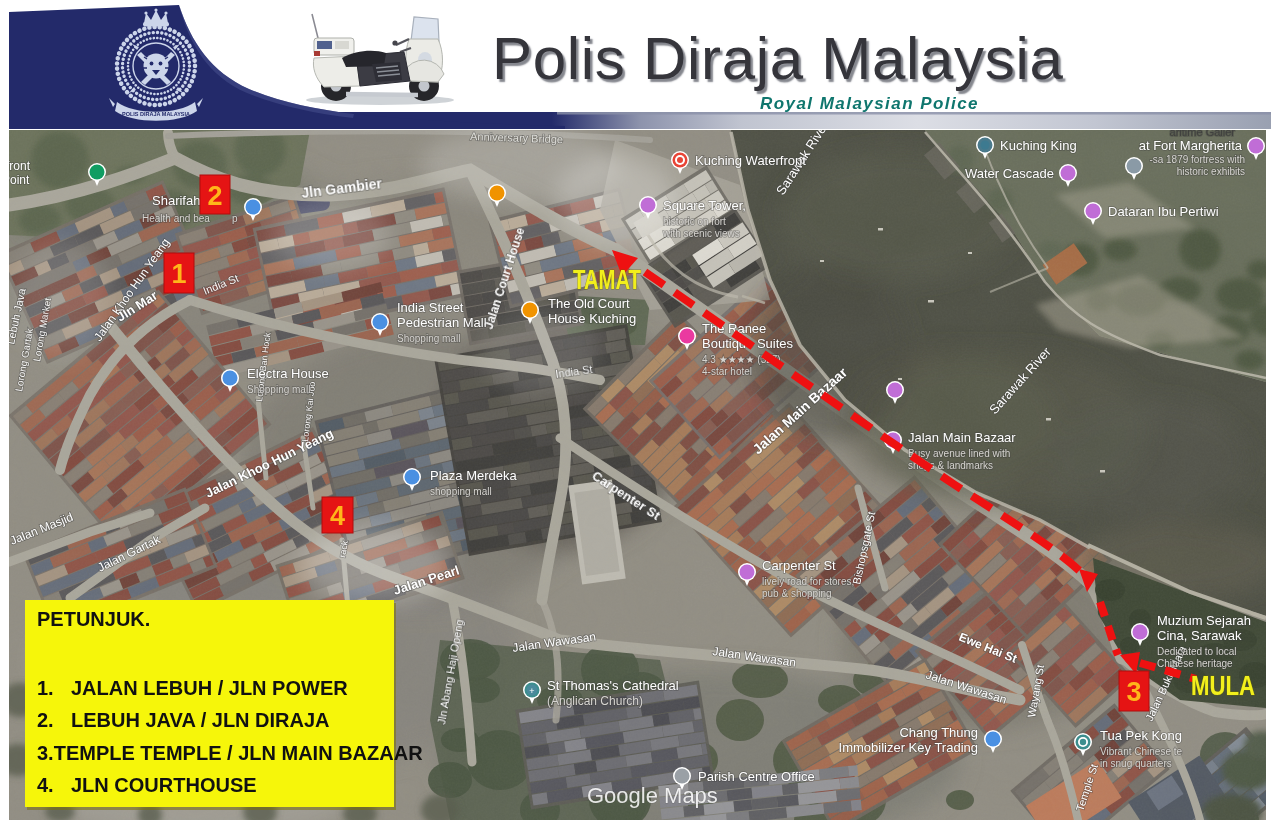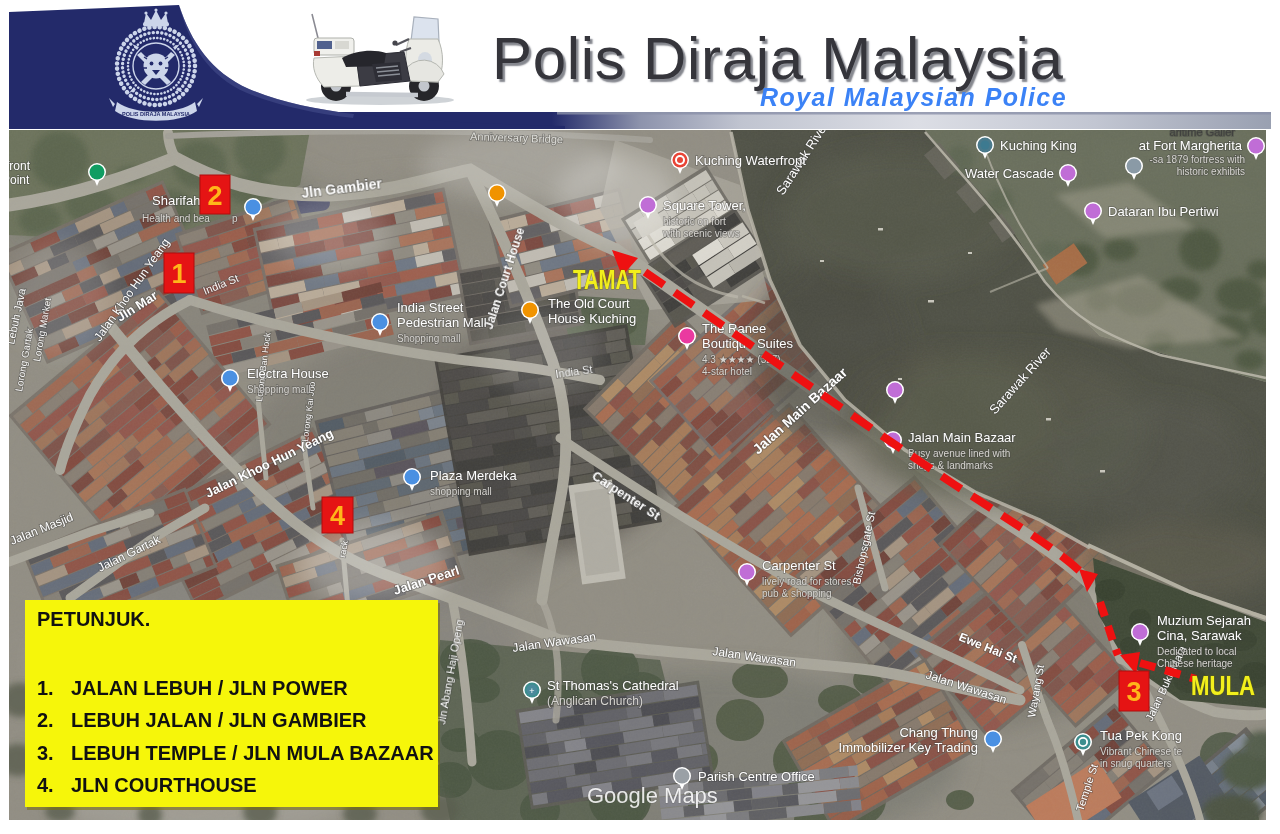--- a/index.html
+++ b/index.html
@@ -1,21 +1,21 @@
 <!DOCTYPE html>
 <html><head><meta charset="utf-8"><title>p</title>
 <style>
 html,body{margin:0;padding:0;background:#fff;width:1280px;height:834px;overflow:hidden}
 #page{position:relative;width:1280px;height:834px;font-family:"Liberation Sans",sans-serif}
 #polis{position:absolute;left:492px;top:24px;width:600px;font-size:60px;font-weight:400;
  color:#35353b;letter-spacing:0.7px;white-space:nowrap;
  text-shadow:2.5px 2.5px 1.5px rgba(125,127,135,0.95);}
-#royal{position:absolute;left:760px;top:83px;width:310px;font-size:25px;font-style:italic;font-weight:700;
- color:#3b82f6;white-space:nowrap;letter-spacing:1.45px;}
-#legend{position:absolute;left:25px;top:600px;width:413px;height:207px;background:#f6f60a;
+#royal{position:absolute;left:760px;top:94px;width:310px;font-size:17px;font-style:italic;font-weight:700;
+ color:#0f766e;white-space:nowrap;letter-spacing:1.45px;}
+#legend{position:absolute;left:25px;top:600px;width:369px;height:207px;background:#f6f60a;
  box-shadow:2px 3px 0 rgba(120,110,0,0.5);}
 .ltitle{font-weight:700;font-size:20px;color:#111;margin:8px 0 0 12px;letter-spacing:0px}
 .litem{display:flex;font-weight:700;font-size:20px;color:#111;margin:0 0 0 12px;white-space:nowrap}
 .ltitle + .litem{margin-top:41px !important}
 .litem{height:32.5px;align-items:center}
 .num{width:34px}
 </style></head>
 <body>
 <div id="page">
 
@@ -1941,24 +1941,24 @@
 </svg>
 
 <div id="legend">
  <div class="ltitle">PETUNJUK.</div>
  <div class="litem">
         <span class="num">1.</span>
         <span>JALAN LEBUH / JLN POWER</span>
       </div>
  <div class="litem">
         <span class="num">2.</span>
-        <span>LEBUH JALAN / JLN GAMBIER</span>
+        <span>LEBUH JAVA / JLN DIRAJA</span>
       </div>
  <div class="litem">
         <span class="num">3.</span>
-        <span>LEBUH TEMPLE / JLN MULA BAZAAR</span>
+        <span>TEMPLE TEMPLE / JLN MAIN BAZAAR</span>
       </div>
  <div class="litem">
         <span class="num">4.</span>
         <span>JLN COURTHOUSE</span>
       </div>
 </div>
 
 </div>
 </body></html>

